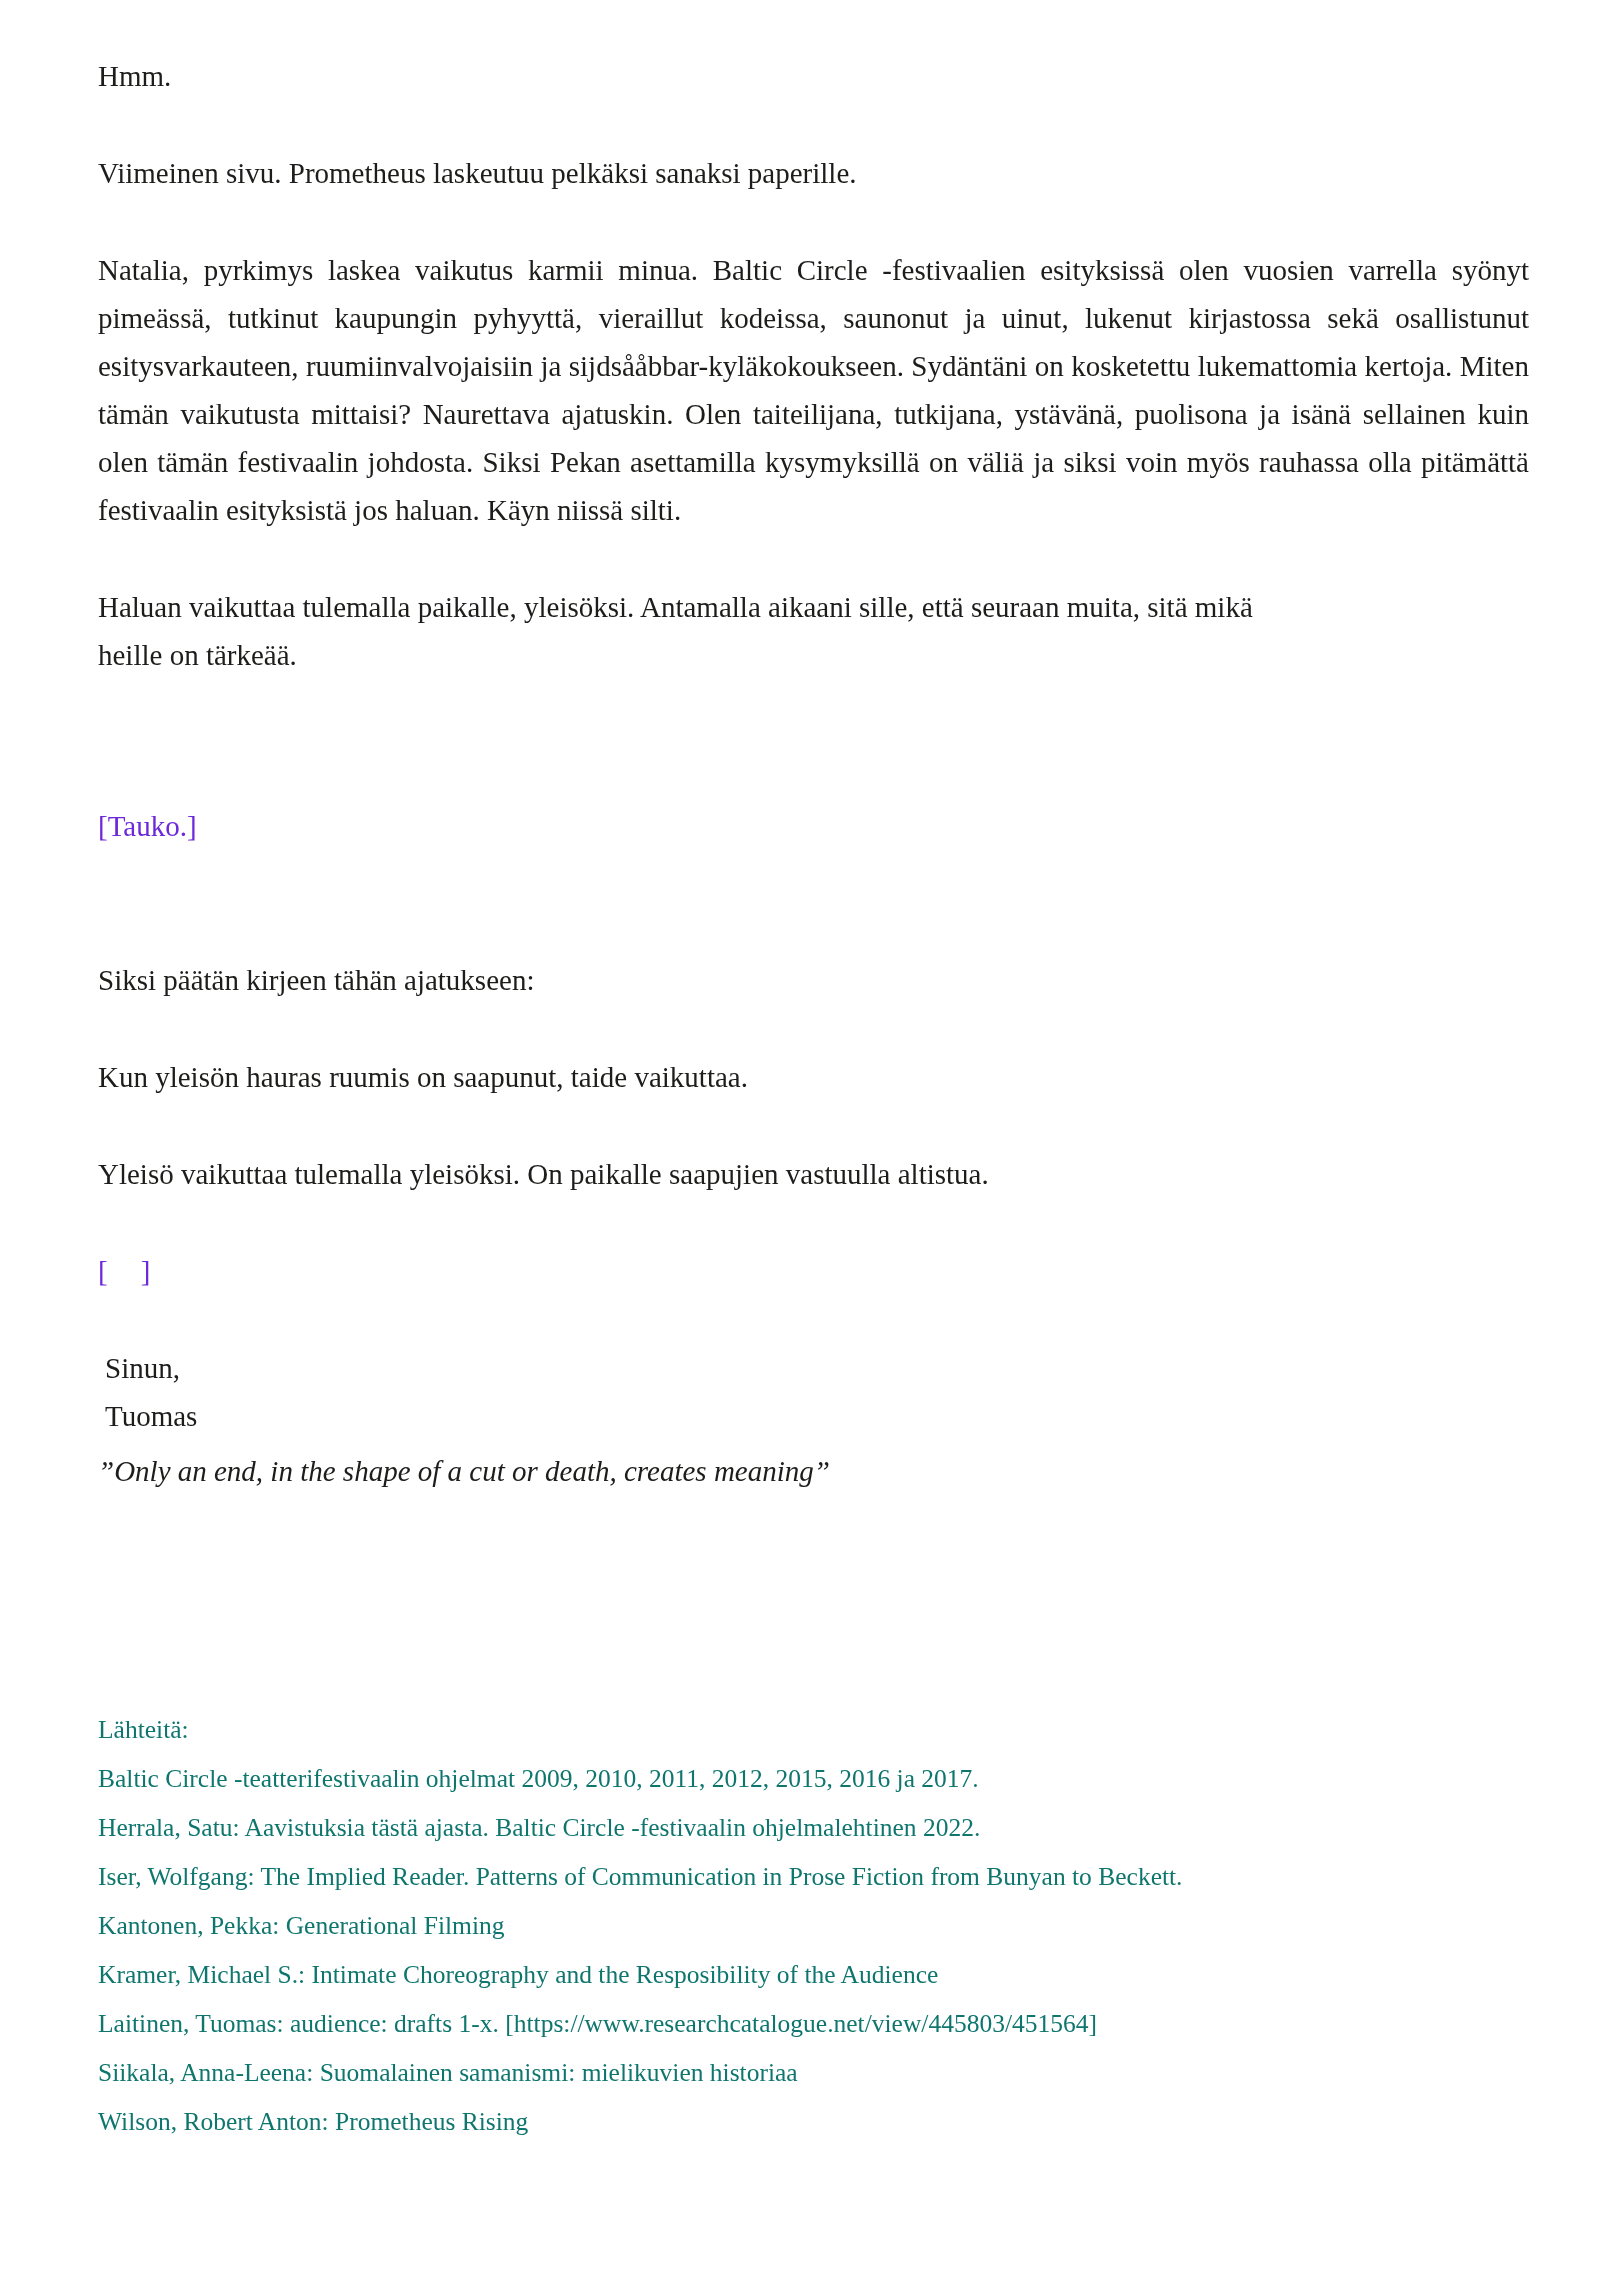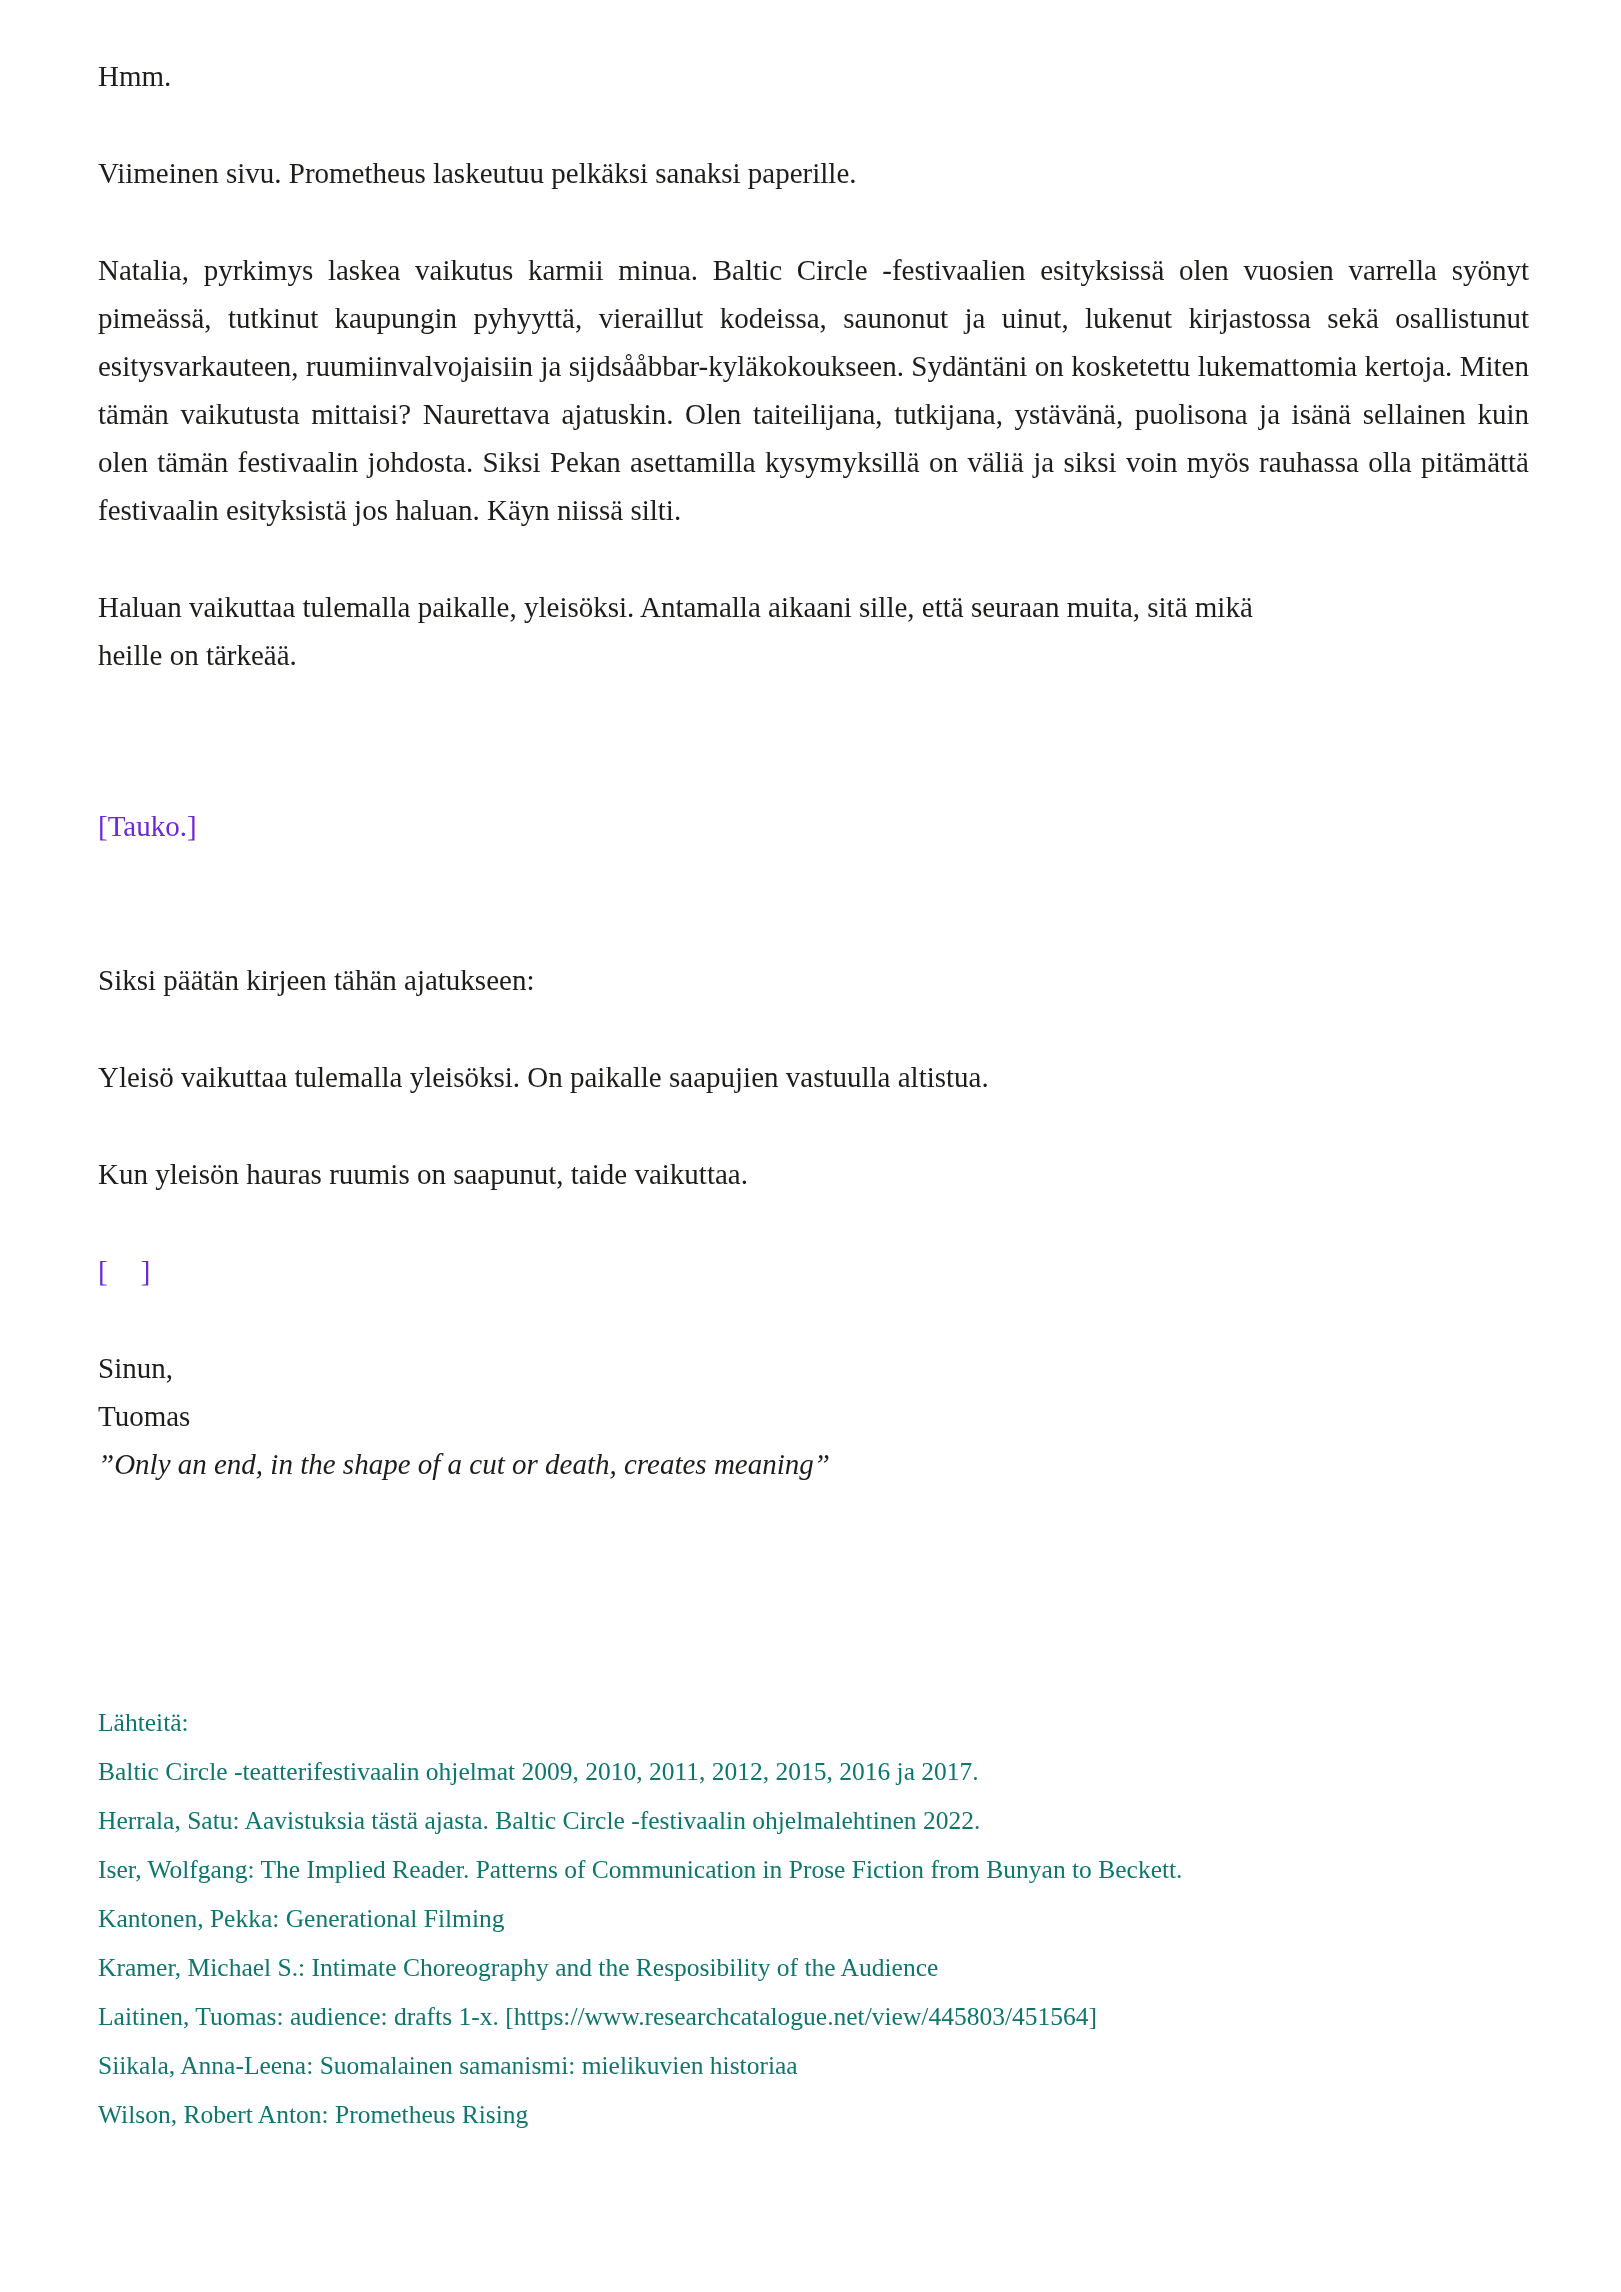--- a/index.html
+++ b/index.html
@@ -37,21 +37,21 @@
   .brackets {
     font-size: 29px;
     line-height: 48px;
     margin: 0 0 49px 0;
   }
   .bracket-gap {
     display: inline-block;
     width: 33px;
   }
   .sig {
-    margin: 0;
+    margin: 7px;
   }
   .quote {
     font-size: 29px;
     line-height: 48px;
     font-style: italic;
     margin: 0;
   }
   .sources {
     margin-top: 210px;
     font-size: 25.5px;
@@ -72,23 +72,23 @@
   <p class="body">Viimeinen sivu. Prometheus laskeutuu pelkäksi sanaksi paperille.</p>
 
   <p class="body justify">Natalia, pyrkimys laskea vaikutus karmii minua. Baltic Circle -festivaalien esityksissä olen vuosien varrella syönyt pimeässä, tutkinut kaupungin pyhyyttä, vieraillut kodeissa, saunonut ja uinut, lukenut kirjastossa sekä osallistunut esitysvarkauteen, ruumiinvalvojaisiin ja sijdsååbbar-kyläkokoukseen. Sydäntäni on kosketettu lukemattomia kertoja. Miten tämän vaikutusta mittaisi? Naurettava ajatuskin. Olen taiteilijana, tutkijana, ystävänä, puolisona ja isänä sellainen kuin olen tämän festivaalin johdosta. Siksi Pekan asettamilla kysymyksillä on väliä ja siksi voin myös rauhassa olla pitämättä festivaalin esityksistä jos haluan. Käyn niissä silti.</p>
 
   <p class="body"><span>Haluan vaikuttaa tulemalla paikalle, yleisöksi. Antamalla aikaani sille, että seuraan muita, sitä mikä</span><br><span>heille on tärkeää.</span></p>
 
   <p class="pause red">[Tauko.]</p>
 
   <p class="body">Siksi päätän kirjeen tähän ajatukseen:</p>
 
+  <p class="body">Kun yleisön hauras ruumis on saapunut, taide vaikuttaa.</p>
+
   <p class="body">Yleisö vaikuttaa tulemalla yleisöksi. On paikalle saapujien vastuulla altistua.</p>
-
-  <p class="body">Kun yleisön hauras ruumis on saapunut, taide vaikuttaa.</p>
 
   <p class="brackets red"><span>[</span><span class="bracket-gap"></span><span>]</span></p>
 
   <p class="body sig"><span>Sinun,</span><br><span>Tuomas</span></p>
 
   <p class="quote">”Only an end, in the shape of a cut or death, creates meaning”</p>
 
   <div class="sources">
     <p class="source">Lähteitä:</p>
     <p class="source">Baltic Circle -teatterifestivaalin ohjelmat 2009, 2010, 2011, 2012, 2015, 2016 ja 2017.</p>

